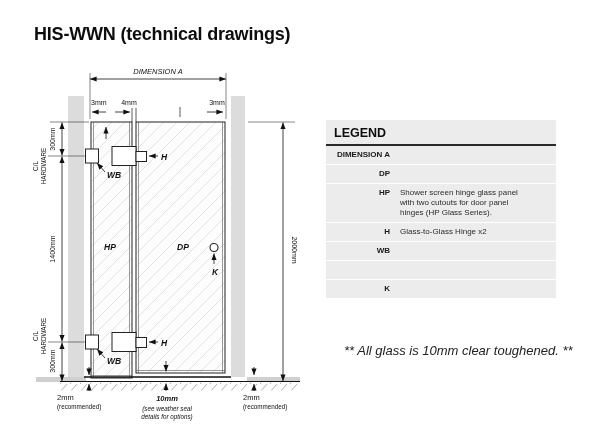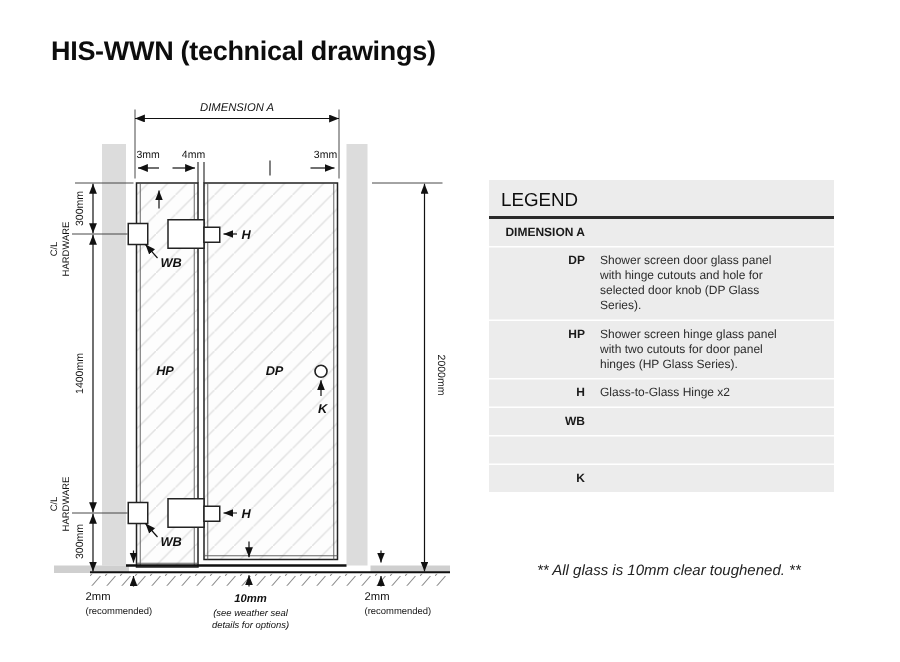--- a/index.html
+++ b/index.html
@@ -2,29 +2,29 @@
 <html><head>
 <meta charset="utf-8">
 <style>
   html,body{margin:0;padding:0;background:#fff;}
   #stage{position:relative;width:600px;height:441px;background:#ffffff;overflow:hidden;
          font-family:"Liberation Sans", sans-serif;color:#111;}
   #page-title{position:absolute;left:34px;top:24px;font-size:18px;font-weight:bold;
               letter-spacing:-0.2px;color:#0d0d0d;}
   #draw-svg{position:absolute;left:0;top:0;}
   .legend{position:absolute;left:326px;top:120px;width:230px;background:#ececec;}
-  .legend-header{font-size:12.5px;font-weight:normal;padding:6px 8px 4px 8px;
+  .legend-header{font-size:12.5px;font-weight:bold;padding:6px 8px 4px 8px;
                  border-bottom:2px solid #2a2a2a;color:#0d0d0d;}
   .lrow{display:flex;padding:4px 6px 4px 6px;}
   .legend-rows > .lrow + .lrow{border-top:1px solid #ffffff;}
   .lterm{flex:none;width:58px;text-align:right;font-weight:bold;font-size:8px;line-height:10px;color:#1a1a1a;}
   .ldesc{margin-left:10px;width:130px;font-size:8px;line-height:10px;color:#2b2b2b;}
   .legend-rows > .lrow:nth-child(5) .ldesc{white-space:nowrap;overflow:visible;}
   .legend-rows > .lrow:nth-child(6){min-height:10px;}
-  .footnote{position:absolute;left:358px;top:343px;font-size:10px;font-style:italic;color:#222;margin-top:32px;}
+  .footnote{position:absolute;left:344px;top:343px;font-size:13px;font-style:italic;color:#222;}
   
   text{fill:#111;}
   .t7{font-size:7px;}
   .t75{font-size:7.5px;}
   .t6{font-size:6.3px;}
   .it{font-style:italic;}
   .bd{font-weight:bold;}
   .lbl{font-size:8.5px;font-weight:bold;font-style:italic;}
 </style>
 </head>
@@ -164,21 +164,20 @@
   </svg>
 
   <div class="legend">
     <div class="legend-header">LEGEND</div>
     <div class="legend-rows">
       <div class="lrow">
         <div class="lterm">DIMENSION A</div>
       </div>
       <div class="lrow">
         <div class="lterm">DP</div>
-        <div class="ldesc">Shower screen door glass panel with hinge cutouts and hole for selected door knob (DP Glass Series).</div>
       </div>
       <div class="lrow">
         <div class="lterm">HP</div>
         <div class="ldesc">Shower screen hinge glass panel with two cutouts for door panel hinges (HP Glass Series).</div>
       </div>
       <div class="lrow">
         <div class="lterm">H</div>
         <div class="ldesc">Glass-to-Glass Hinge x2</div>
       </div>
       <div class="lrow">

